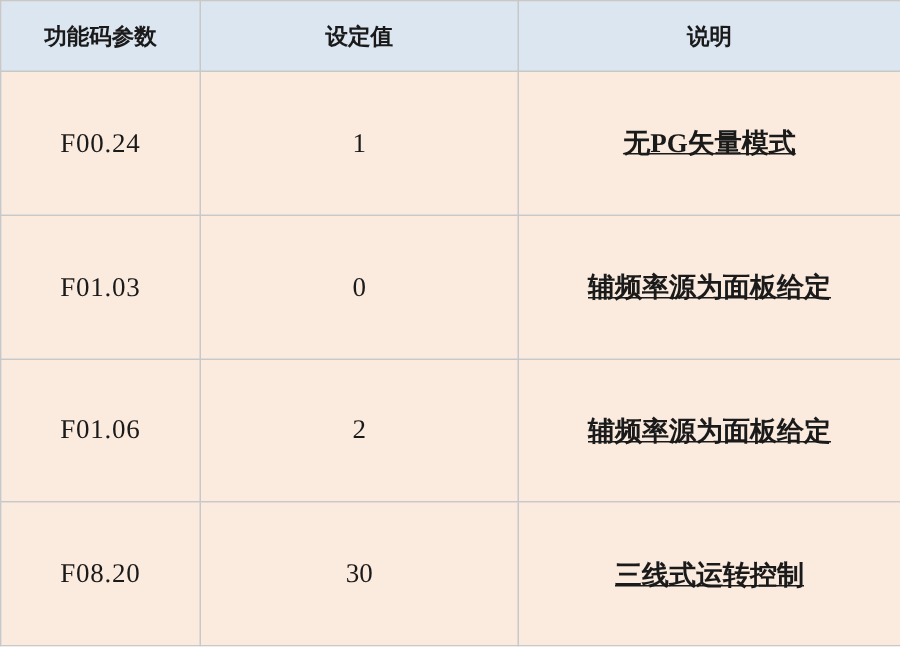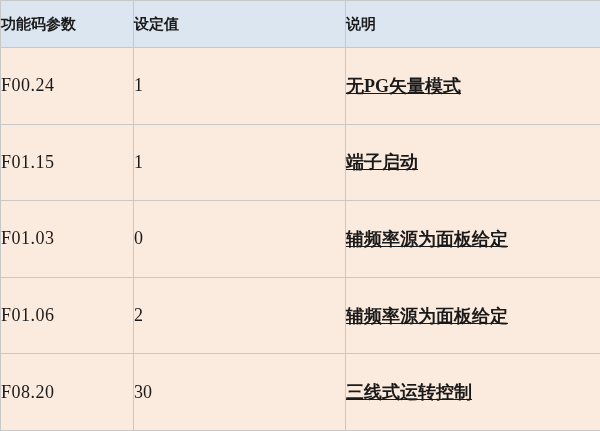--- a/index.html
+++ b/index.html
@@ -19,21 +19,21 @@
     height: 431px;
     table-layout: fixed;
   }
   #param-table col.c0 { width: 133px; }
   #param-table col.c1 { width: 212px; }
   #param-table col.c2 { width: 255px; }
 
   #param-table th,
   #param-table td {
     border: 1px solid #c8c8c8;
-    text-align: left;
+    text-align: center;
     vertical-align: middle;
     color: #1a1a1a;
     padding: 0;
   }
   #param-table thead th {
     height: 46px;
     background: #dce6f1;
     font-weight: bold;
     font-size: 15px;
   }
@@ -74,25 +74,20 @@
       <th>说明</th>
     </tr>
   </thead>
   <tbody>
     <tr>
       <td class="code">F00.24</td>
       <td class="value">1</td>
       <td class="desc">无PG矢量模式</td>
     </tr>
     <tr>
-      <td class="code">F01.15</td>
-      <td class="value">1</td>
-      <td class="desc">端子启动</td>
-    </tr>
-    <tr>
       <td class="code">F01.03</td>
       <td class="value">0</td>
       <td class="desc">辅频率源为面板给定</td>
     </tr>
     <tr>
       <td class="code">F01.06</td>
       <td class="value">2</td>
       <td class="desc">辅频率源为面板给定</td>
     </tr>
     <tr>

